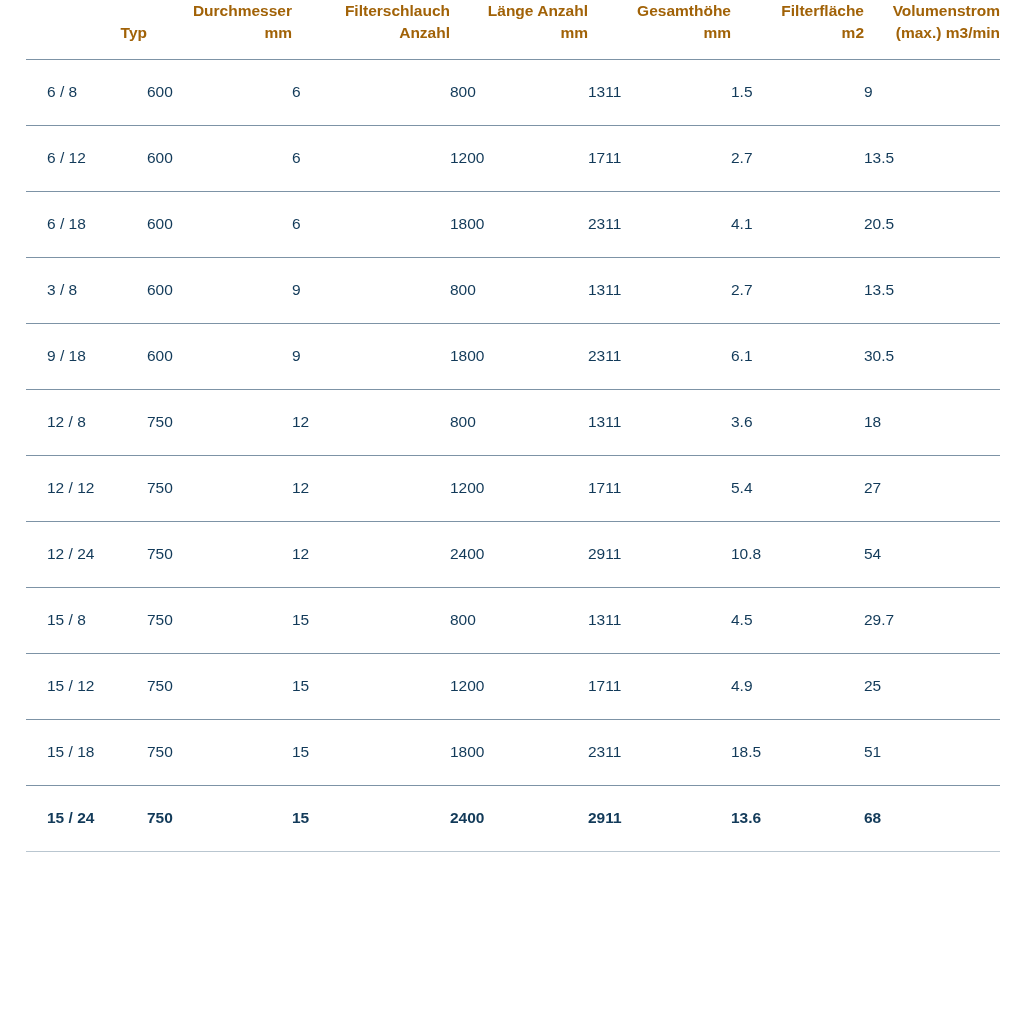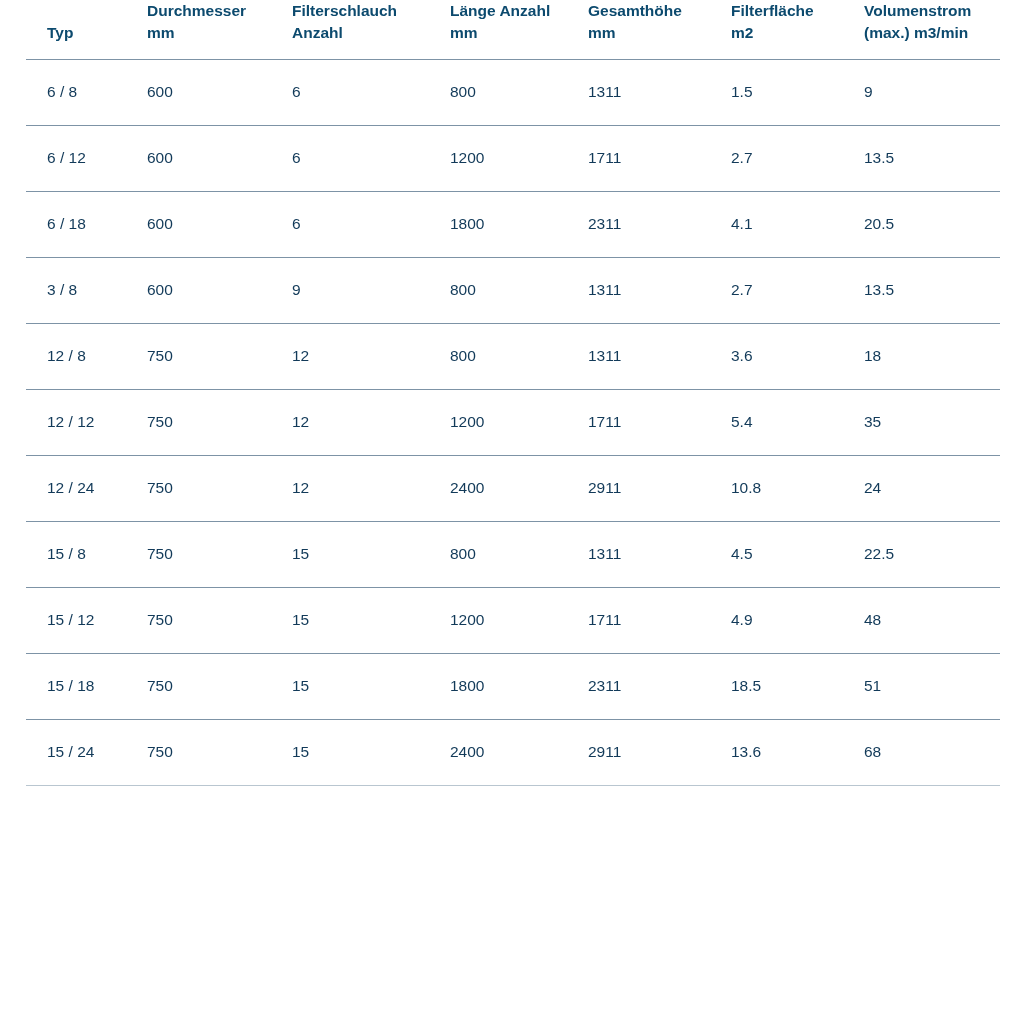--- a/index.html
+++ b/index.html
@@ -33,25 +33,25 @@
   
   col.c-typ        { width: 121px; }
   col.c-durch      { width: 145px; }
   col.c-filtsch    { width: 158px; }
   col.c-laenge     { width: 138px; }
   col.c-gesamt     { width: 143px; }
   col.c-flaeche    { width: 133px; }
   col.c-volumen    { width: 136px; }
 
   thead th {
-    text-align: left;
+    text-align: right;
     vertical-align: bottom;
     font-size: 15.5px;
     font-weight: bold;
-    color: #0c4a6e;
+    color: #a16207;
     line-height: 1.45;
     padding: 0 0 14px 0;
     border-bottom: 1.6px solid #7d93a6;
     white-space: nowrap;
   }
   thead th .hl {
     display: block;
   }
   thead th.h-typ {
     padding-left: 21px;
@@ -65,20 +65,21 @@
     padding: 0;
     vertical-align: middle;
     border-bottom: 1.6px solid #7d93a6;
     white-space: nowrap;
   }
   tbody td.cell-typ {
     padding-left: 21px;
   }
   tbody tr:last-child td {
     border-bottom: 1.6px solid #b9c6d0;
+    font-weight: bold;
   }
 </style>
 </head>
 <body>
 
 <div class="spec-table-wrap">
   <table class="spec-table">
     <colgroup>
       <col class="c-typ">
         <col class="c-durch">
@@ -150,63 +151,72 @@
         <tr>
           <td class="cell-typ">3 / 8</td>
           <td>600</td>
           <td>9</td>
           <td>800</td>
           <td>1311</td>
           <td>2.7</td>
           <td>13.5</td>
         </tr>
         <tr>
+          <td class="cell-typ">9 / 18</td>
+          <td>600</td>
+          <td>9</td>
+          <td>1800</td>
+          <td>2311</td>
+          <td>6.1</td>
+          <td>30.5</td>
+        </tr>
+        <tr>
           <td class="cell-typ">12 / 8</td>
           <td>750</td>
           <td>12</td>
           <td>800</td>
           <td>1311</td>
           <td>3.6</td>
           <td>18</td>
         </tr>
         <tr>
           <td class="cell-typ">12 / 12</td>
           <td>750</td>
           <td>12</td>
           <td>1200</td>
           <td>1711</td>
           <td>5.4</td>
-          <td>35</td>
+          <td>27</td>
         </tr>
         <tr>
           <td class="cell-typ">12 / 24</td>
           <td>750</td>
           <td>12</td>
           <td>2400</td>
           <td>2911</td>
           <td>10.8</td>
-          <td>24</td>
+          <td>54</td>
         </tr>
         <tr>
           <td class="cell-typ">15 / 8</td>
           <td>750</td>
           <td>15</td>
           <td>800</td>
           <td>1311</td>
           <td>4.5</td>
-          <td>22.5</td>
+          <td>29.7</td>
         </tr>
         <tr>
           <td class="cell-typ">15 / 12</td>
           <td>750</td>
           <td>15</td>
           <td>1200</td>
           <td>1711</td>
           <td>4.9</td>
-          <td>48</td>
+          <td>25</td>
         </tr>
         <tr>
           <td class="cell-typ">15 / 18</td>
           <td>750</td>
           <td>15</td>
           <td>1800</td>
           <td>2311</td>
           <td>18.5</td>
           <td>51</td>
         </tr>

